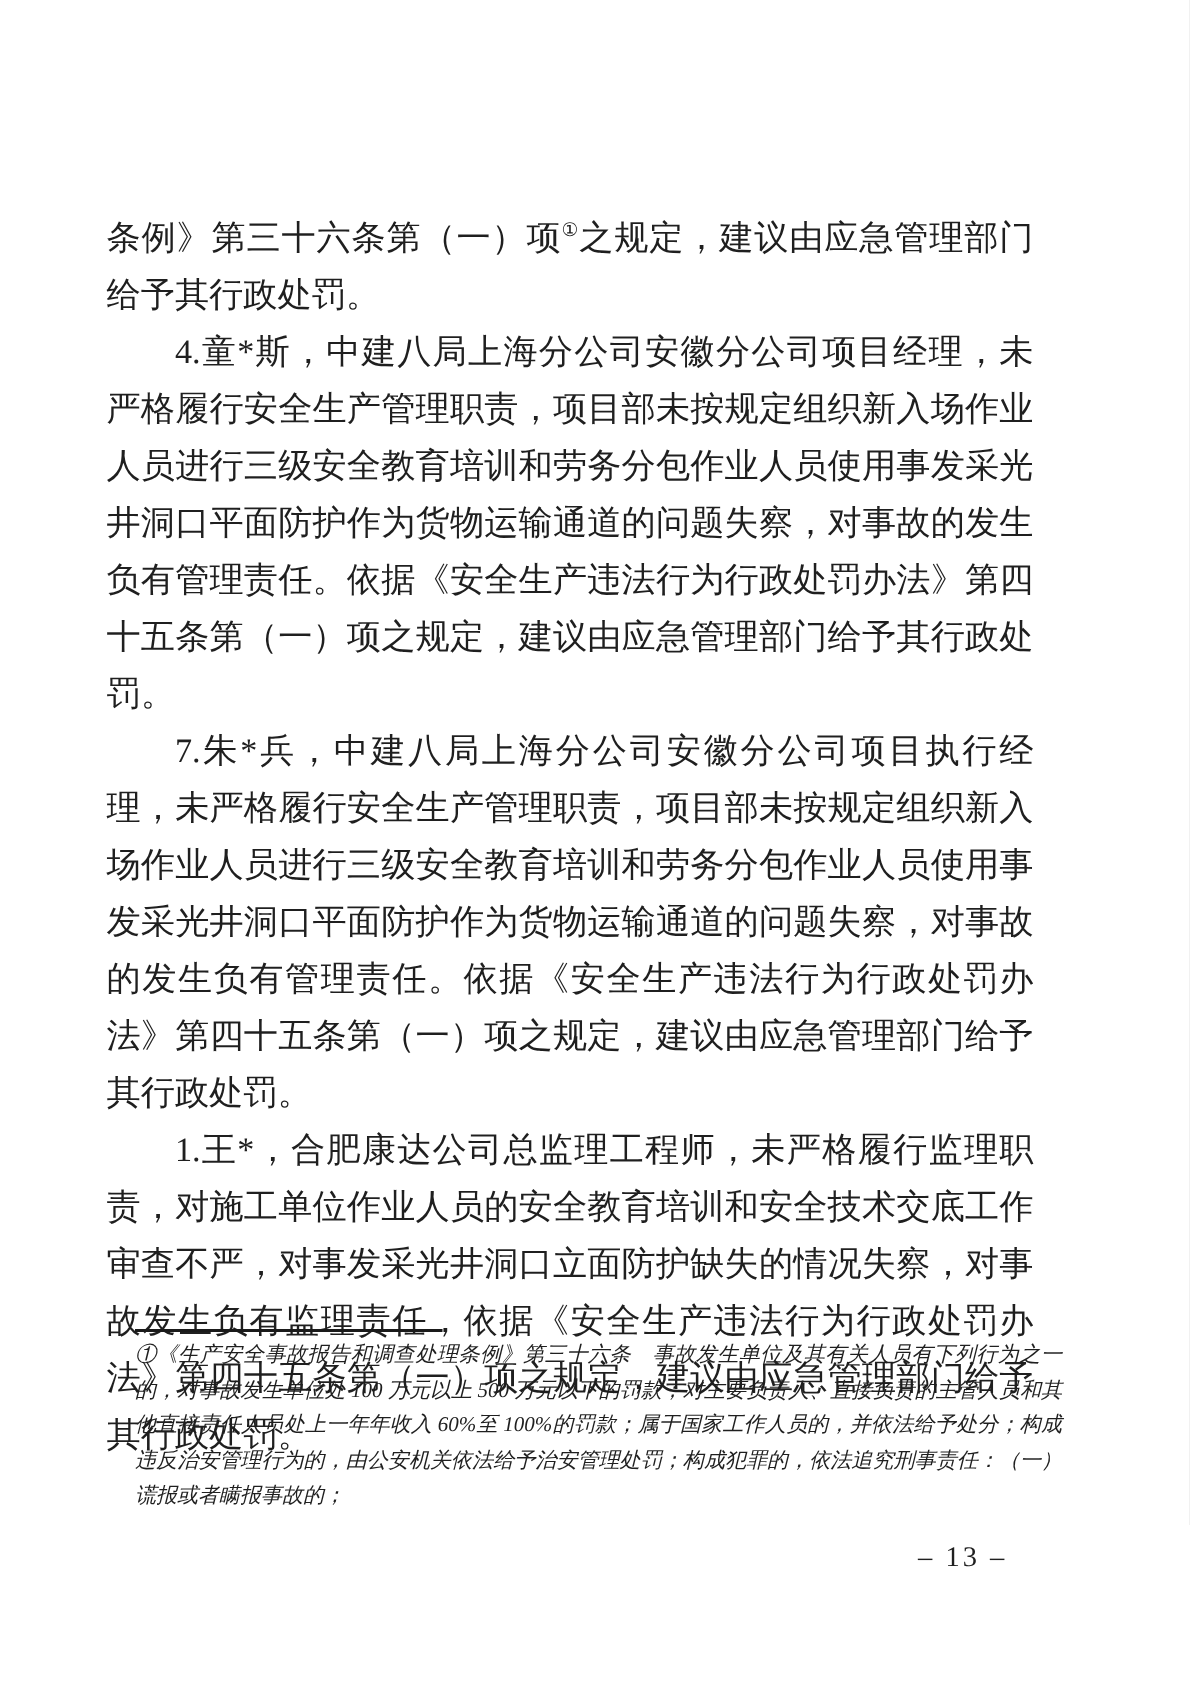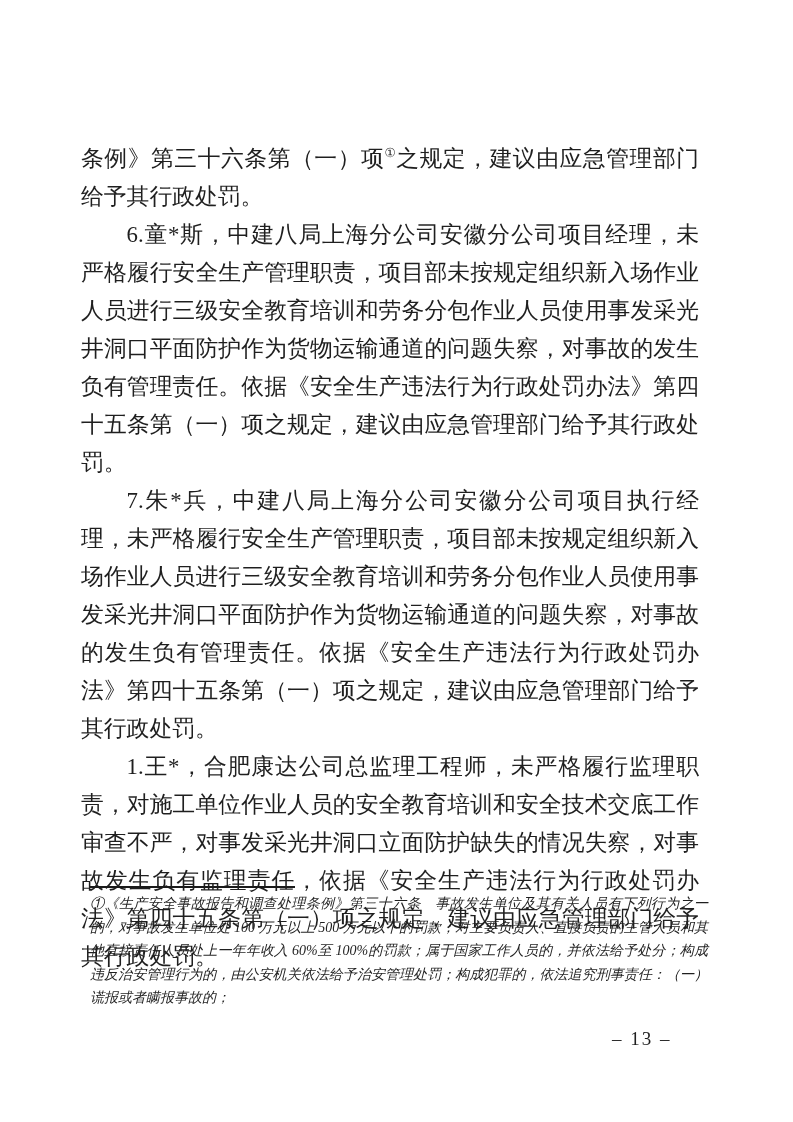--- a/index.html
+++ b/index.html
@@ -12,21 +12,21 @@
     width: 793px;
     height: 1122px;
     margin: 0 auto;
     background: #ffffff;
     overflow: hidden;
     color: #1f1f1f;
     font-family: "Liberation Serif", "DejaVu Serif", serif;
   }
   .body-text {
     position: absolute;
-    left: 81px;
+    left: 71px;
     top: 140px;
     width: 618px;
     font-size: 22.8px;
     line-height: 38px;
     text-align: justify;
   }
   .body-text p {
     margin: 0;
     padding: 0;
   }
@@ -68,21 +68,21 @@
     white-space: nowrap;
   }
 </style>
 </head>
 <body>
 
 <div class="page">
 
   <div class="body-text">
     <p><span>条例》第三十六条第（一）项</span><sup class="fn-ref">①</sup><span>之规定，建议由应急管理部门给予其行政处罚。</span></p>
-    <p class="indent">6.童*斯，中建八局上海分公司安徽分公司项目经理，未严格履行安全生产管理职责，项目部未按规定组织新入场作业人员进行三级安全教育培训和劳务分包作业人员使用事发采光井洞口平面防护作为货物运输通道的问题失察，对事故的发生负有管理责任。依据《安全生产违法行为行政处罚办法》第四十五条第（一）项之规定，建议由应急管理部门给予其行政处罚。</p>
+    <p class="indent">4.童*斯，中建八局上海分公司安徽分公司项目经理，未严格履行安全生产管理职责，项目部未按规定组织新入场作业人员进行三级安全教育培训和劳务分包作业人员使用事发采光井洞口平面防护作为货物运输通道的问题失察，对事故的发生负有管理责任。依据《安全生产违法行为行政处罚办法》第四十五条第（一）项之规定，建议由应急管理部门给予其行政处罚。</p>
     <p class="indent">7.朱*兵，中建八局上海分公司安徽分公司项目执行经理，未严格履行安全生产管理职责，项目部未按规定组织新入场作业人员进行三级安全教育培训和劳务分包作业人员使用事发采光井洞口平面防护作为货物运输通道的问题失察，对事故的发生负有管理责任。依据《安全生产违法行为行政处罚办法》第四十五条第（一）项之规定，建议由应急管理部门给予其行政处罚。</p>
     <p class="indent">1.王*，合肥康达公司总监理工程师，未严格履行监理职责，对施工单位作业人员的安全教育培训和安全技术交底工作审查不严，对事发采光井洞口立面防护缺失的情况失察，对事故发生负有监理责任，依据《安全生产违法行为行政处罚办法》第四十五条第（一）项之规定，建议由应急管理部门给予其行政处罚。</p>
   </div>
 
   <div class="footnote">
     <div class="fn-sep"></div>
     <p class="fn-text">①《生产安全事故报告和调查处理条例》第三十六条　事故发生单位及其有关人员有下列行为之一的，对事故发生单位处 100 万元以上 500 万元以下的罚款；对主要负责人、直接负责的主管人员和其他直接责任人员处上一年年收入 60%至 100%的罚款；属于国家工作人员的，并依法给予处分；构成违反治安管理行为的，由公安机关依法给予治安管理处罚；构成犯罪的，依法追究刑事责任：（一）谎报或者瞒报事故的；</p>
   </div>
 
   <div class="page-num">– 13 –</div>

